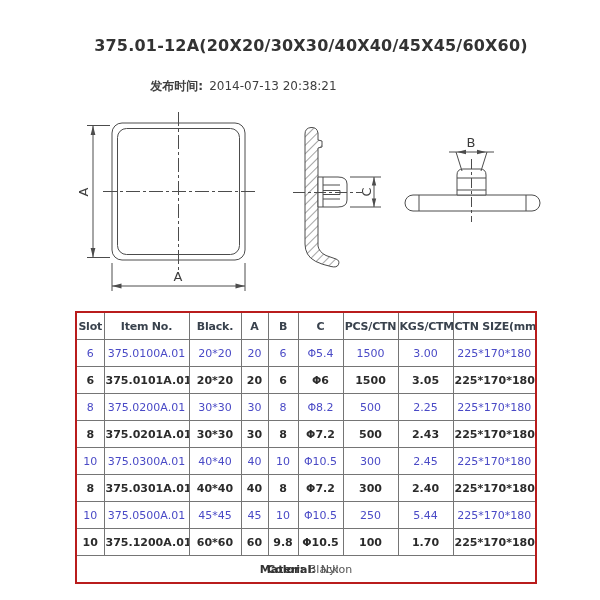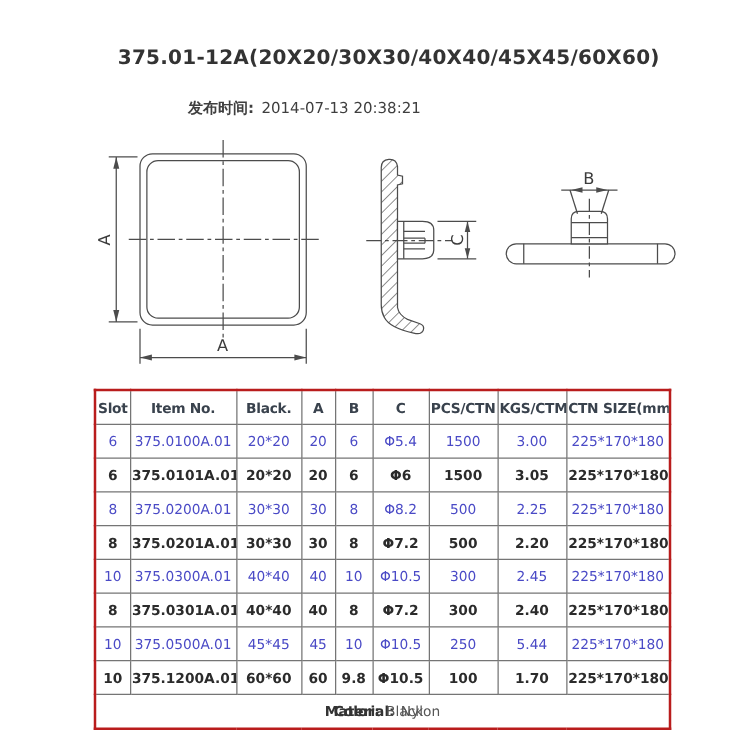--- a/index.html
+++ b/index.html
@@ -180,21 +180,21 @@
           <td>225*170*180</td>
         </tr>
         <tr class="row-bold">
           <td>8</td>
           <td>375.0201A.01</td>
           <td>30*30</td>
           <td>30</td>
           <td>8</td>
           <td>Φ7.2</td>
           <td>500</td>
-          <td>2.20</td>
+          <td>2.43</td>
           <td>225*170*180</td>
         </tr>
         <tr class="row-link">
           <td>10</td>
           <td>375.0300A.01</td>
           <td>40*40</td>
           <td>40</td>
           <td>10</td>
           <td>Φ10.5</td>
           <td>300</td>

